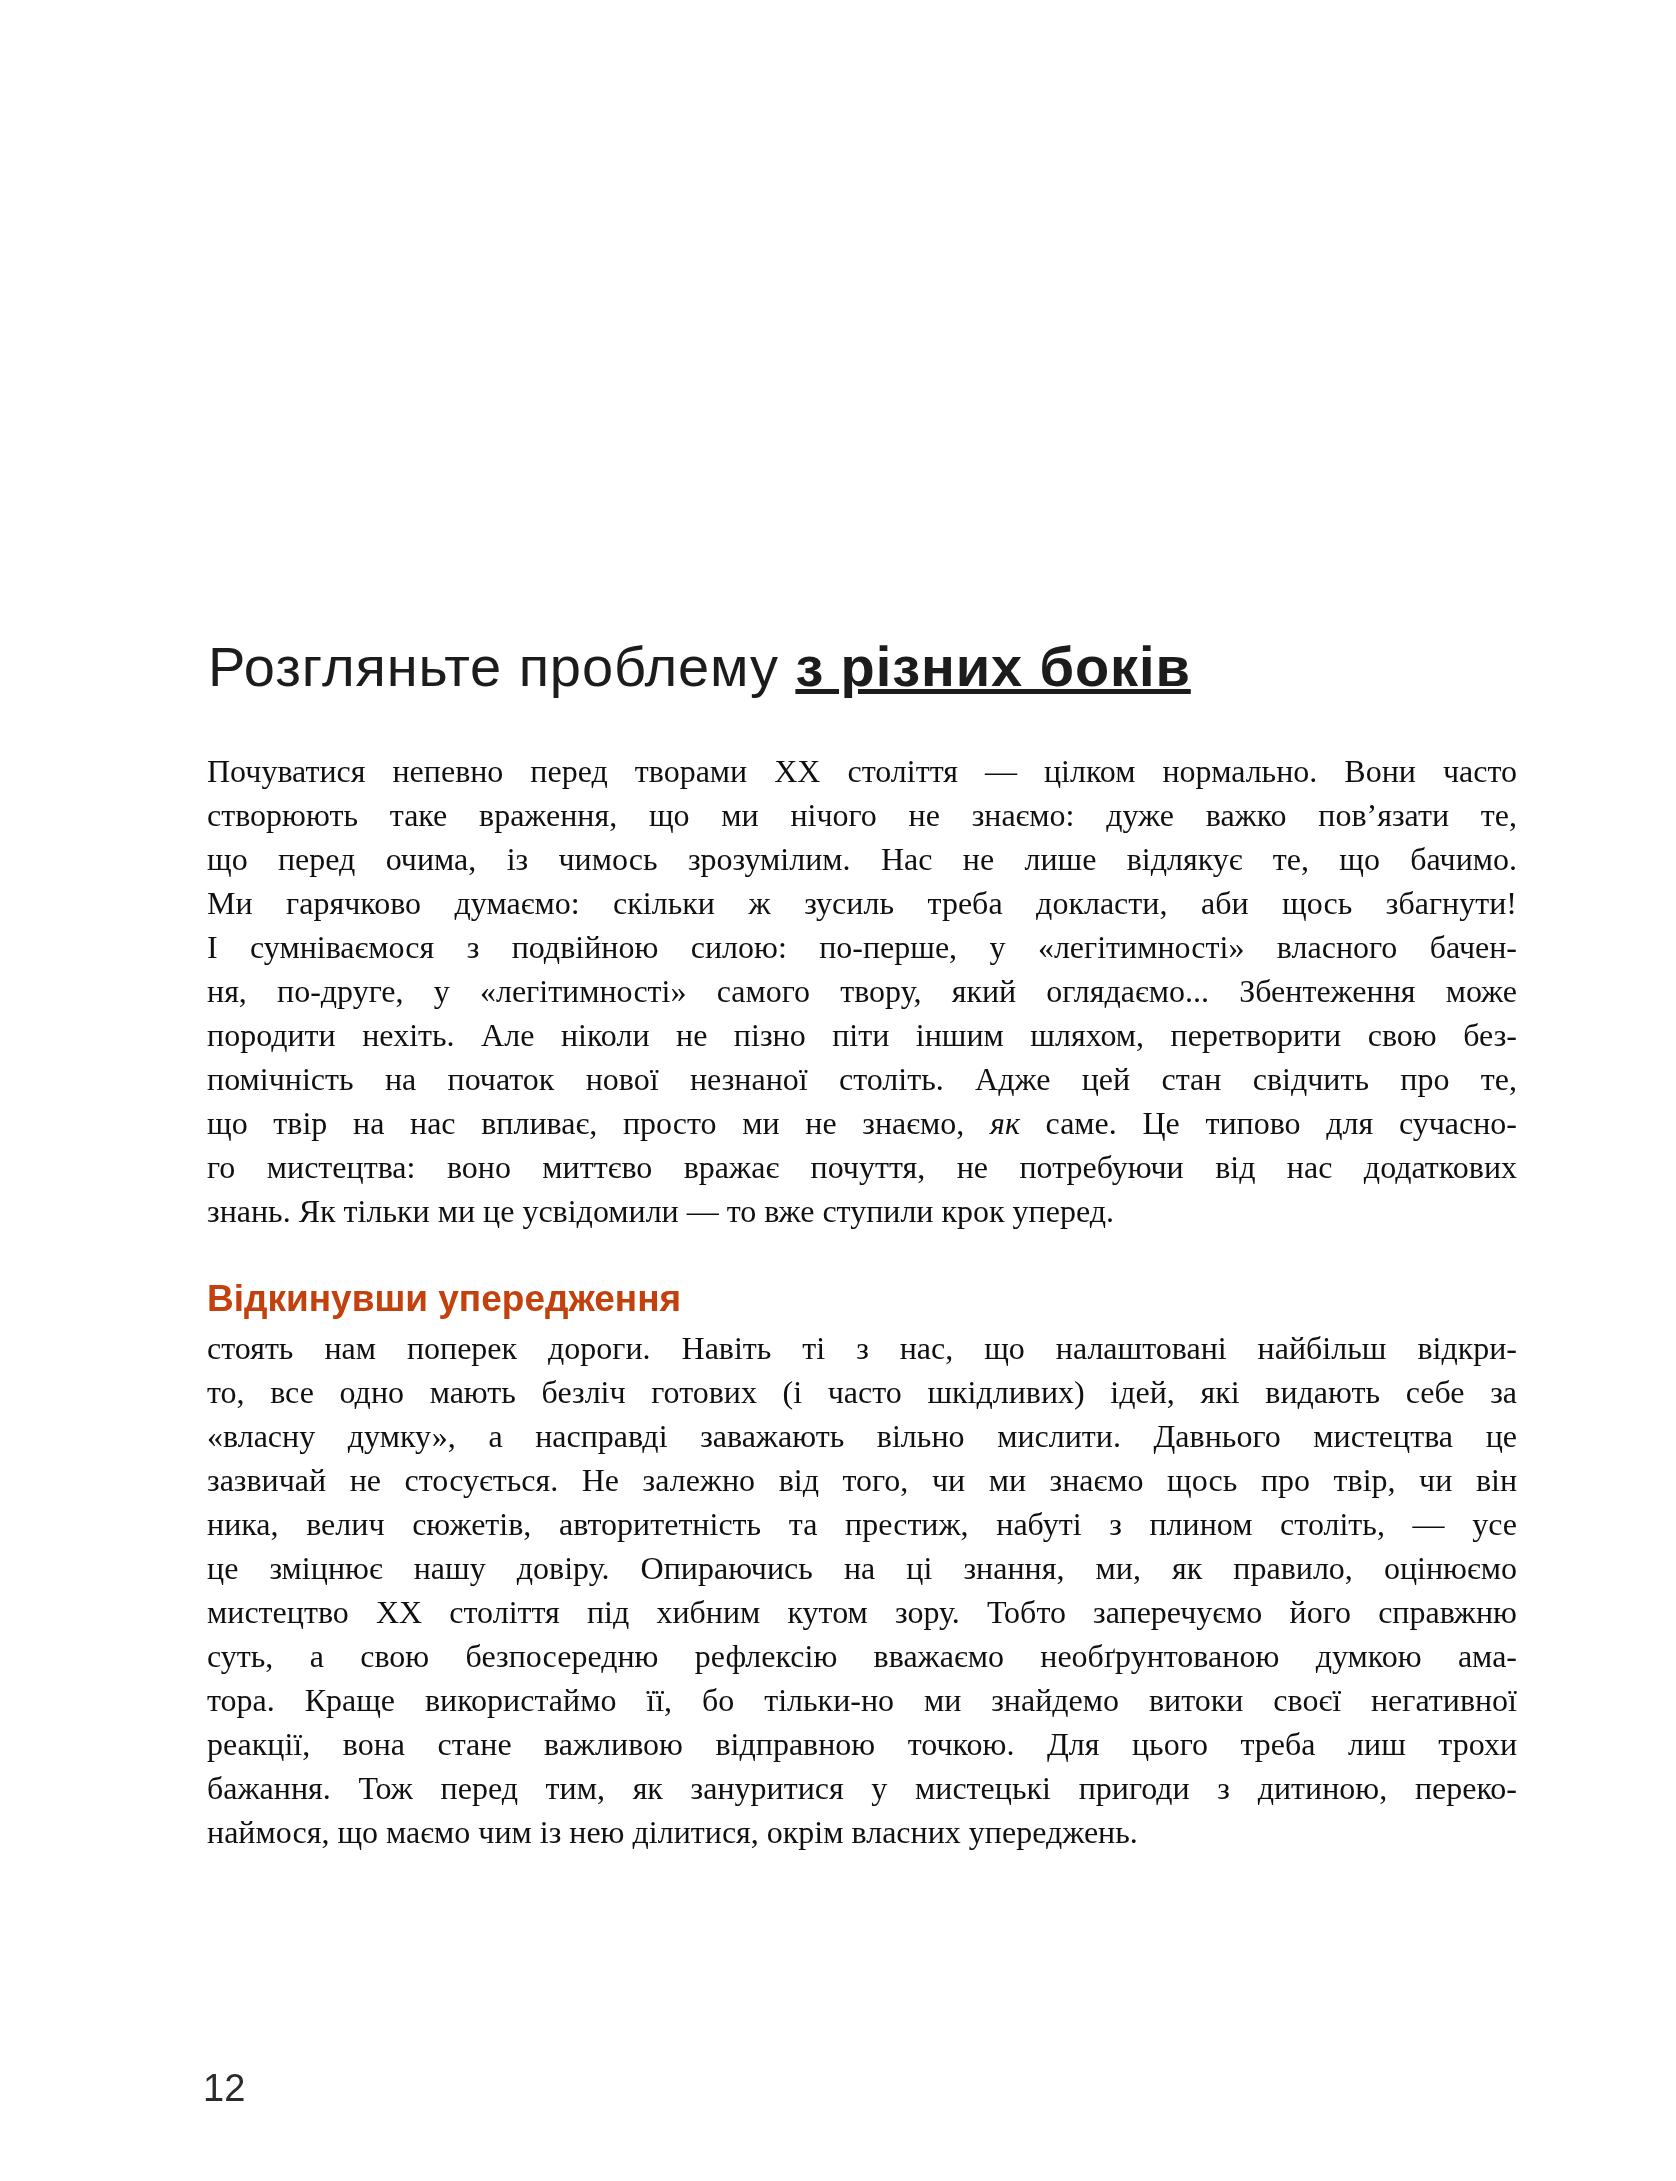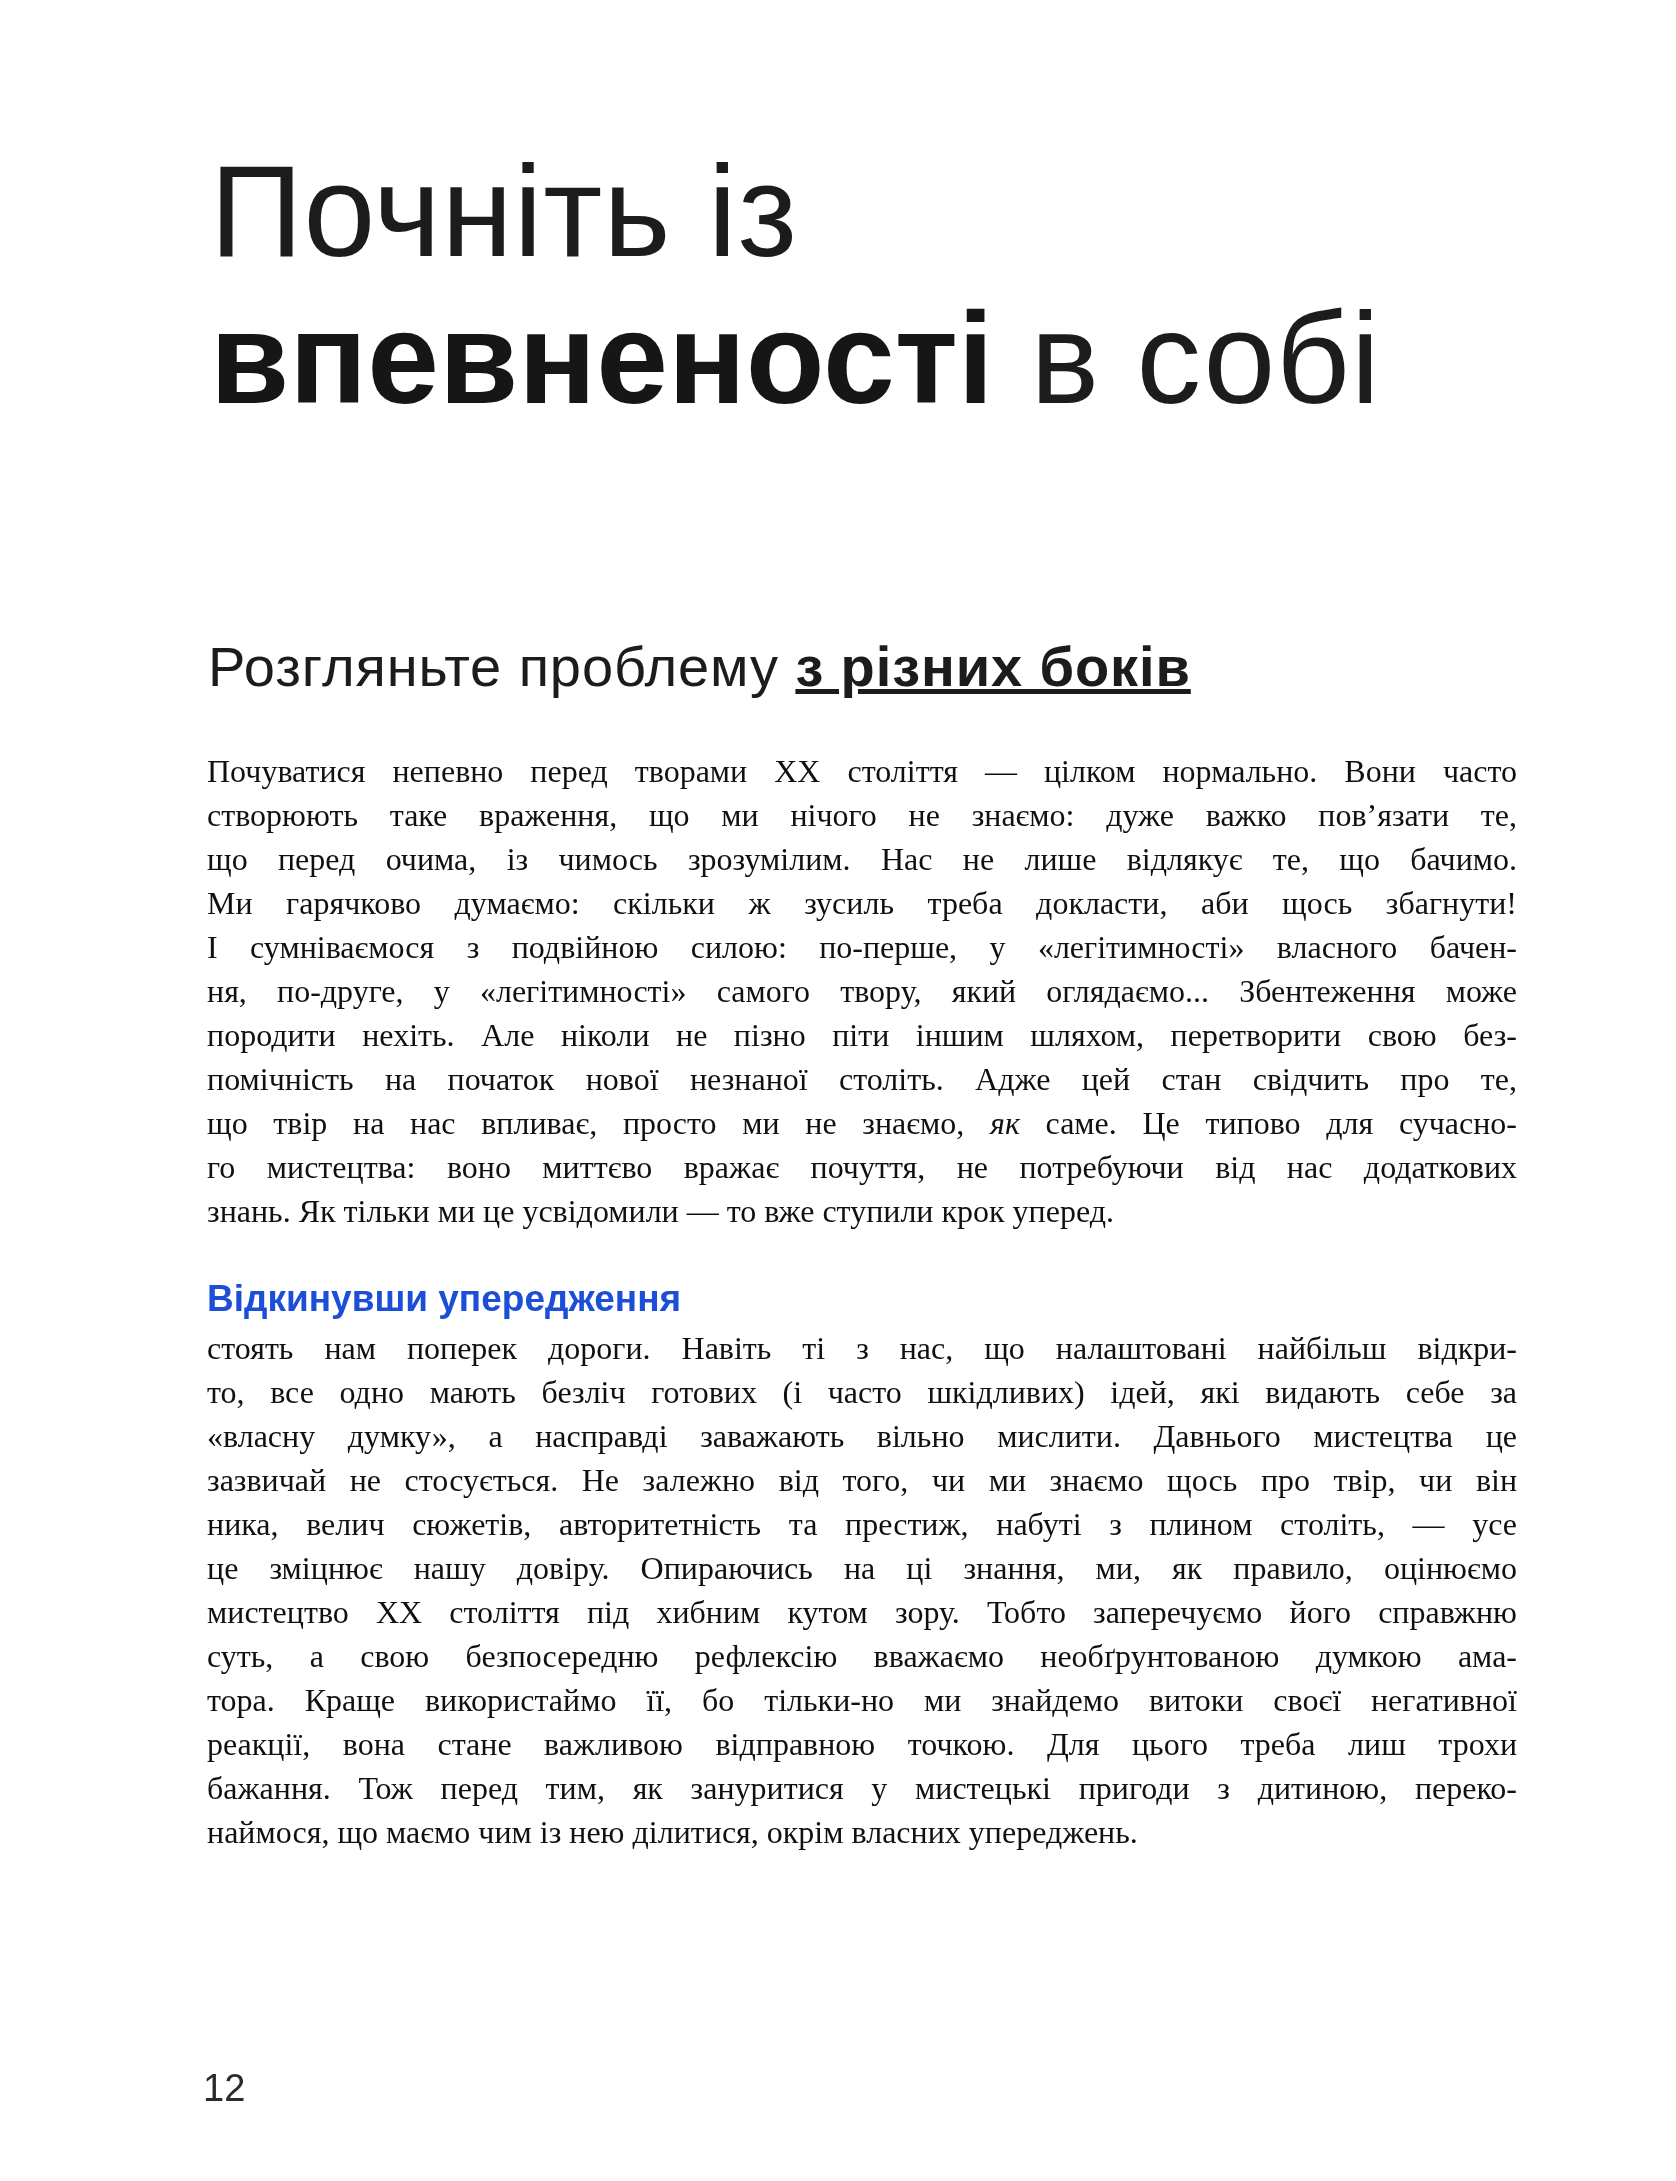--- a/index.html
+++ b/index.html
@@ -56,42 +56,38 @@
   .jline .ital { font-style: italic; }
   
   .subsection-heading {
     position: absolute;
     left: 207px;
     top: 1279px;
     font-family: "Liberation Sans", sans-serif;
     font-size: 37px;
     line-height: 40px;
     font-weight: 700;
-    color: #1d4ed8;
+    color: #c2410c;
   }
   
   .page-number {
     position: absolute;
     left: 203px;
     top: 2067px;
     font-family: "Liberation Sans", sans-serif;
     font-size: 38px;
     font-weight: 400;
     color: #2b2b2b;
   }
 </style>
 </head>
 <body>
 
 <div class="page">
 
-  <div class="chapter-title">
-    <div>Почніть із</div>
-    <div><span class="tbold">впевненості</span><span> в собі</span></div>
-  </div>
 
   <div class="section-heading"><span>Розгляньте проблему </span><span class="hbold">з різних боків</span></div>
 
   <div class="body-par par-1">
     <div class="jline">Почуватися непевно перед творами XX століття — цілком нормально. Вони часто</div>
     <div class="jline">створюють таке враження, що ми нічого не знаємо: дуже важко пов’язати те,</div>
     <div class="jline">що перед очима, із чимось зрозумілим. Нас не лише відлякує те, що бачимо.</div>
     <div class="jline">Ми гарячково думаємо: скільки ж зусиль треба докласти, аби щось збагнути!</div>
     <div class="jline">І сумніваємося з подвійною силою: по-перше, у «легітимності» власного бачен-</div>
     <div class="jline">ня, по-друге, у «легітимності» самого твору, який оглядаємо... Збентеження може</div>

